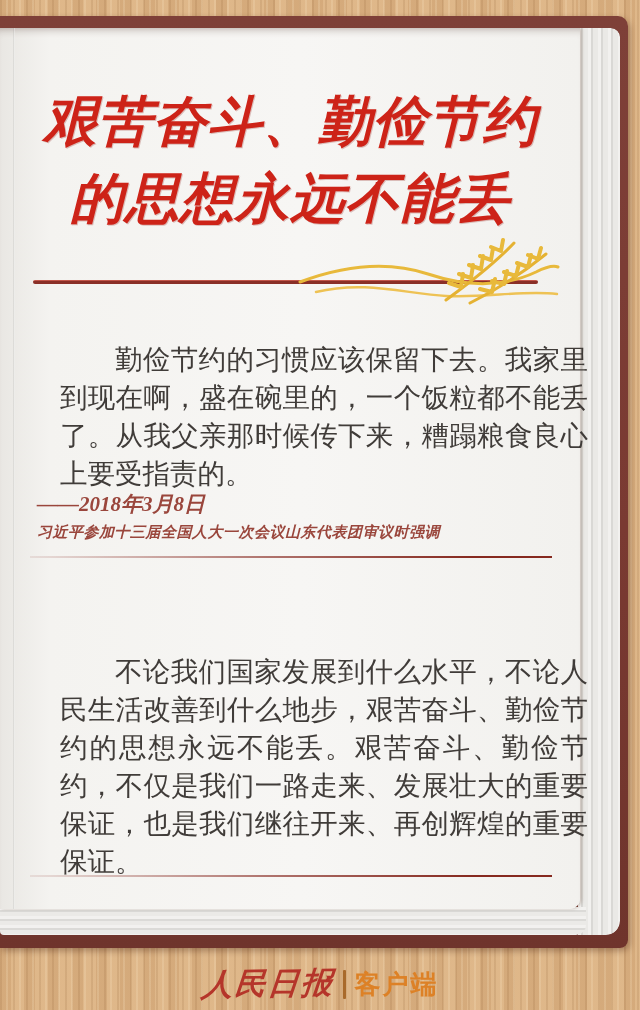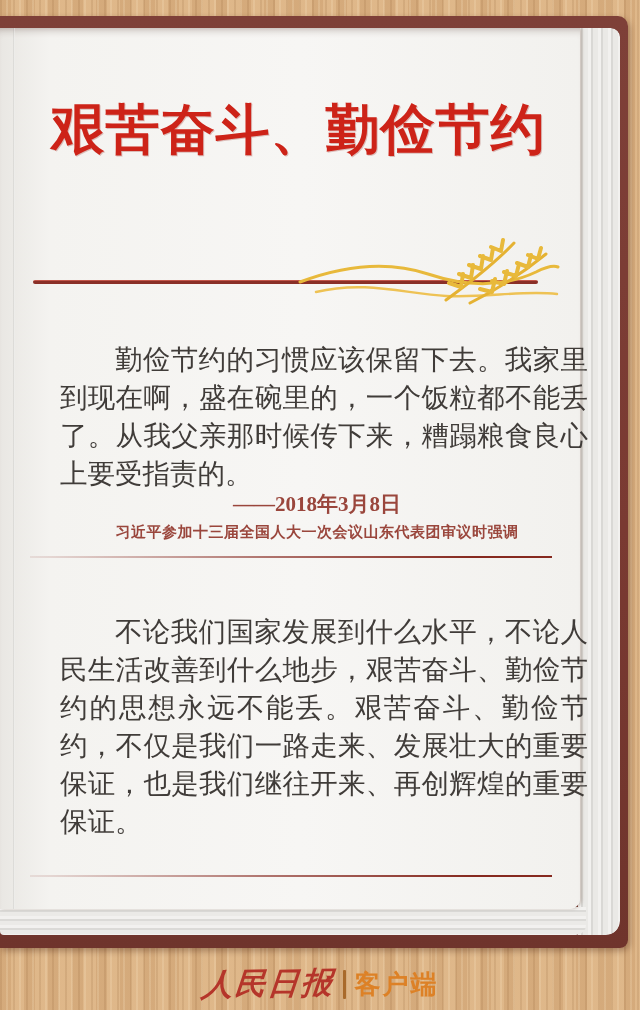--- a/index.html
+++ b/index.html
@@ -35,23 +35,23 @@
     font-weight:900;color:#cd2318;font-size:54px;line-height:77px;letter-spacing:1px;
     text-shadow:1px 1px 0 rgba(140,20,10,0.25);}
   .title-divider{position:absolute;left:33px;top:252px;width:505px;height:4px;
     background:linear-gradient(180deg,#c2564a 0 1px,#8a2f27 1px 4px);
     border-radius:2px;}
   .wheat{position:absolute;left:298px;top:210px;width:262px;height:68px;}
   
   .quote{position:absolute;left:44px;width:528px;
     font-size:27.5px;line-height:38px;color:#403c39;
     text-align:justify;text-indent:2em;margin:16px;}
-  .q1{top:297px;} .q2{top:569px;}
-  .attribution{position:absolute;left:48px;width:538px;text-align:center;
-    color:#9a463c;font-weight:700;}
+  .q1{top:297px;} .q2{top:609px;}
+  .attribution{position:absolute;left:37px;width:538px;text-align:left;
+    color:#9a463c;font-weight:700;font-style:italic;}
   .a1{top:462px;} .a2{top:782px;}
   .attr-date{font-size:21px;line-height:29px;}
   .attr-source{font-size:15px;line-height:27px;letter-spacing:0.5px;}
   .section-divider{position:absolute;left:30px;width:522px;height:2px;
     background:linear-gradient(90deg,rgba(138,47,39,0.10),rgba(138,47,39,0.65) 45%,#86291f 85%);}
   .d1{top:528px;} .d2{top:847px;}
   
   .footer{position:absolute;left:0;top:962px;width:640px;height:44px;
     display:flex;align-items:center;justify-content:center;gap:9px;}
   .brand-main{color:#b5352a;font-size:31px;font-weight:900;font-style:italic;
@@ -68,22 +68,23 @@
 
   <div class="cover"></div>
 
   <div class="page-block">
     <div class="edge-right"></div>
     <div class="edge-bottom"></div>
 
     <div class="sheet">
       <div class="binding-fold"></div>
 
-      <h1 class="headline" style="margin:8px;">
+      <h1 class="headline" style="margin:0;font-style:italic;">
         <span>艰苦奋斗、勤俭节约</span><br>
+        <span>的思想永远不能丢</span>
       </h1>
 
       <div class="title-divider"></div>
 
       <svg class="wheat" viewBox="0 0 262 68" fill="none" xmlns="http://www.w3.org/2000/svg">
         <path d="M2,44 C50,26 94,24 130,36 C166,48 204,50 238,34 C248,29 255,27 260,29" stroke="#e8b93b" stroke-width="3" stroke-linecap="round"></path>
         <path d="M18,54 C68,42 108,56 148,58 C188,60 224,52 259,56" stroke="#eec254" stroke-width="2.4" stroke-linecap="round"></path>
 
         <path d="M148,62 C170,46 196,26 216,5" stroke="#e5b232" stroke-width="3" stroke-linecap="round"></path>
         <path d="M163,49 l-12,-4 M163,49 l2,-13 M173,40 l-12,-4 M173,40 l2,-13 M183,31 l-12,-4 M183,31 l2,-13 M193,22 l-11,-4 M193,22 l2,-12 M203,13 l-10,-4 M203,13 l2,-11" stroke="#e8b93b" stroke-width="4" stroke-linecap="round"></path>

